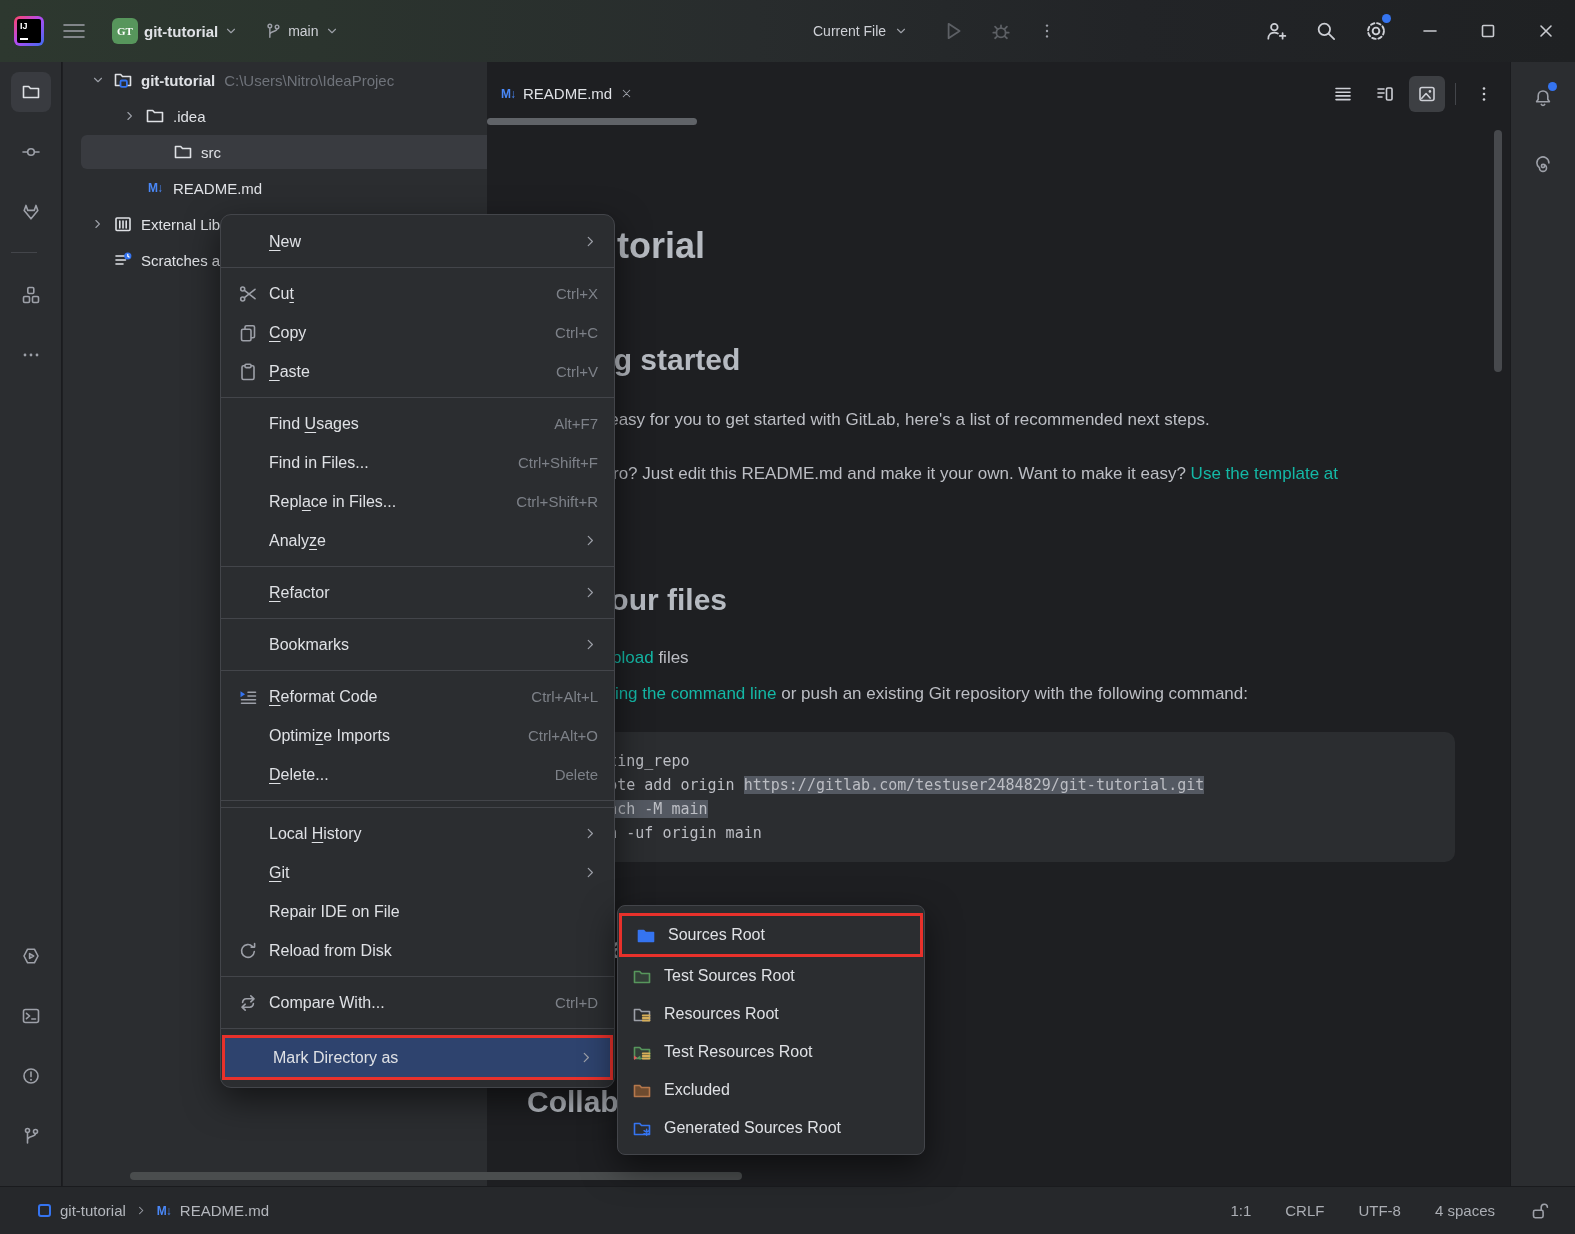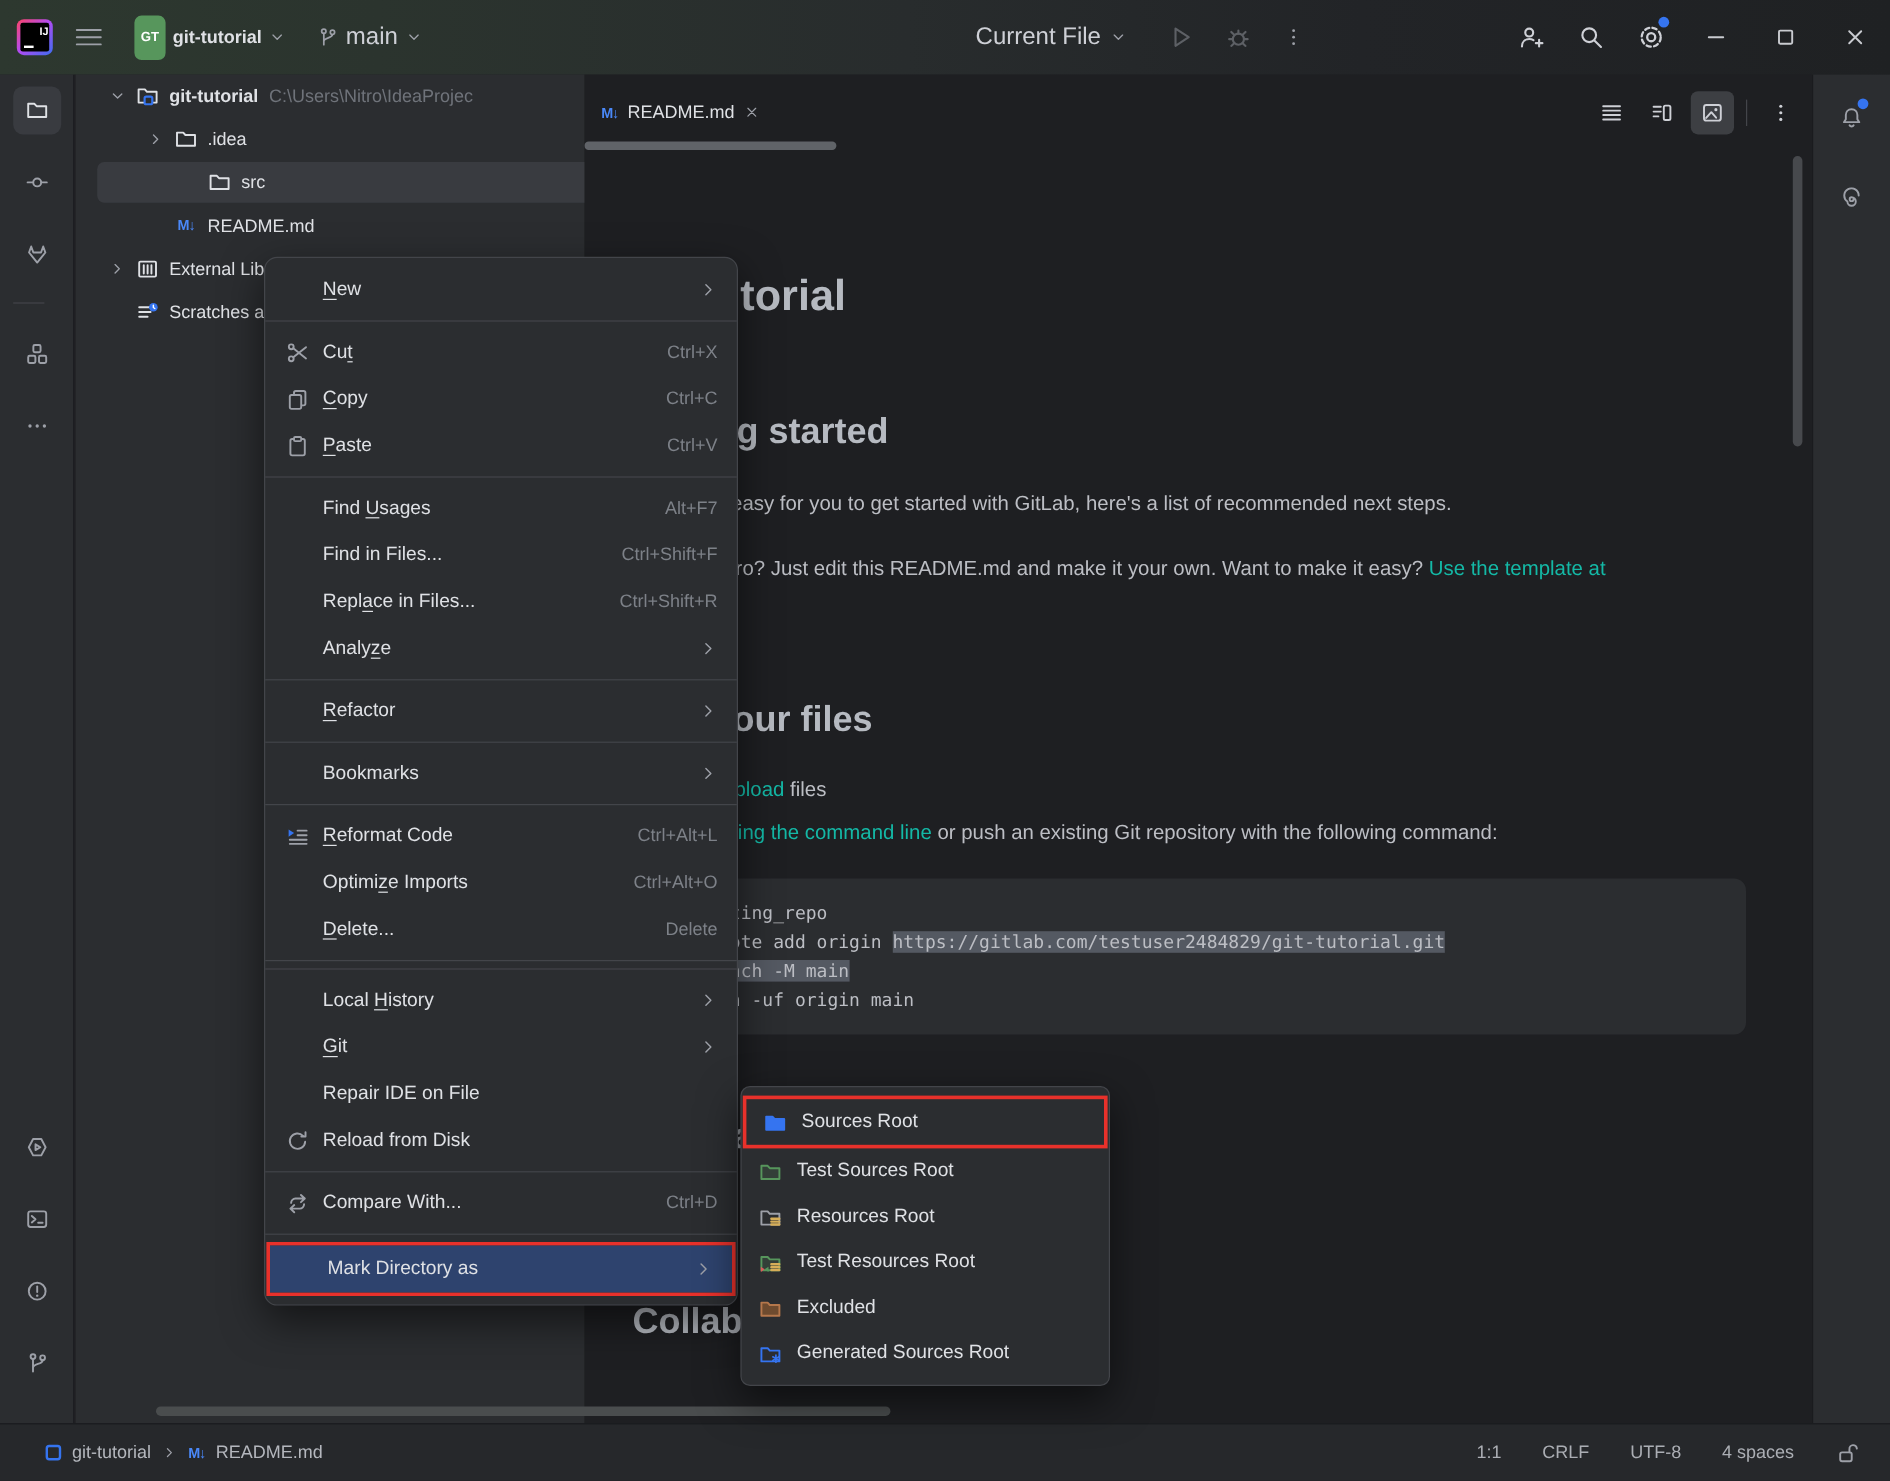--- a/index.html
+++ b/index.html
@@ -12,27 +12,27 @@
   .ic { display:inline-flex; align-items:center; justify-content:center; color:#9da0a8; }
 
   
   .titlebar { position:absolute; top:0; left:0; right:0; height:62px;
     background:linear-gradient(90deg,#2d382f 0%,#2b342e 20%,#282c2d 48%,#222427 72%,#1f2123 100%);
     display:flex; align-items:center; z-index:10; }
   .tb-left { display:flex; align-items:center; gap:10px; padding-left:14px; }
   .logo { width:30px; height:30px; border-radius:6px; padding:3px;
     background:linear-gradient(135deg,#fe4465,#b24bf3 48%,#3a6df0); position:relative; }
   .logo .inner { width:100%; height:100%; background:#000; border-radius:2px; position:relative; }
-  .logo .inner span { position:absolute; top:2px; left:16px; color:#fff; font-size:9px; font-weight:bold; letter-spacing:0; }
+  .logo .inner span { position:absolute; top:2px; left:3px; color:#fff; font-size:9px; font-weight:bold; letter-spacing:0; }
   .logo .inner i { position:absolute; left:3px; bottom:3px; width:8px; height:2px; background:#fff; }
   .tb-btn { display:flex; align-items:center; gap:6px; padding:6px 8px; border-radius:6px; }
-  .gt-chip { width:26px; height:37px; border-radius:6px; background:#57965c; color:#fff;
-    display:flex; align-items:center; justify-content:center; font-size:11px; font-weight:bold; }
+  .gt-chip { width:26px; height:26px; border-radius:6px; background:#57965c; color:#fff;
+    display:flex; align-items:center; justify-content:center; font-size:11px; font-weight:bold;font-family:Liberation Serif, serif; }
   .tb-name { font-weight:bold; font-size:15px; color:#dfe1e5; }
-  .tb-text { font-size:20px; color:#ced0d6; }
+  .tb-text { font-size:14px; color:#ced0d6; }
   .tb-center { position:absolute; left:805px; display:flex; align-items:center; gap:26px; }
   .tb-right { position:absolute; right:0; display:flex; align-items:center; height:62px; }
   .tb-right .wbtn { width:58px; height:62px; display:flex; align-items:center; justify-content:center; color:#c9cbd0; }
   .tb-right .abtn { width:50px; height:62px; display:flex; align-items:center; justify-content:center; color:#ced0d6; position:relative; }
   .blue-dot { position:absolute; width:9px; height:9px; border-radius:50%; background:#3574f0; }
   .dim { color:#5d6065; }
 
   
   .left-strip { position:absolute; top:62px; left:0; width:62px; bottom:48px; background:#2b2d30;
     border-right:1px solid #1a1b1e; display:flex; flex-direction:column; align-items:center; padding-top:10px; z-index:5; }

